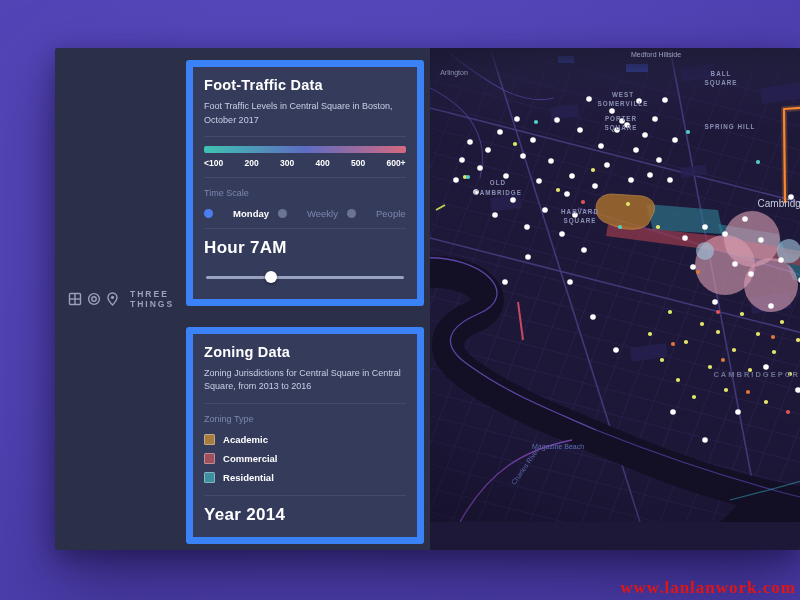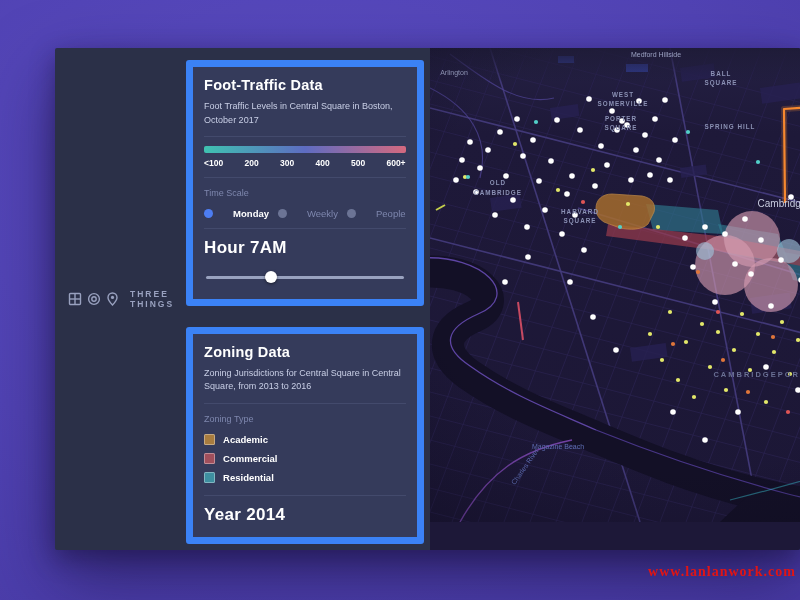--- a/index.html
+++ b/index.html
@@ -56,23 +56,23 @@
   .map svg { position:absolute; inset:0; display:block; }
   text.tiny { font-size:6.3px; fill:#8b91b4; letter-spacing:1px; font-weight:bold; }
   text.area { font-size:7px; fill:#9ba1c2; }
   text.city { font-size:10px; fill:#c6cade; }
   text.city2 { font-size:8.5px; fill:#a9aecb; }
   text.district { font-size:7.5px; fill:#6a7094; letter-spacing:2px; font-weight:bold; }
   text.mit { font-size:6.5px; fill:#7f75c9; }
   text.park { font-size:6.5px; fill:#6f66b5; }
   text.water { font-size:7px; fill:#5f6fb5; }
   .watermark {
-    position:absolute; right:4px; bottom:20px;
+    position:absolute; right:4px; bottom:2px;
     font-family:"Liberation Serif", serif; font-weight:bold;
-    font-size:14px; color:#e01515; letter-spacing:1px;
+    font-size:17px; color:#e01515; letter-spacing:1px;
   }
 </style>
 </head>
 <body>
 
 <div class="window">
   <div class="topbar">
     <span class="icon">
       <svg width="14" height="14" viewBox="0 0 14 14">
           <rect x="1.5" y="1.5" width="11" height="11" rx="1" fill="none" stroke="#99a1bf" stroke-width="1.4"></rect>

